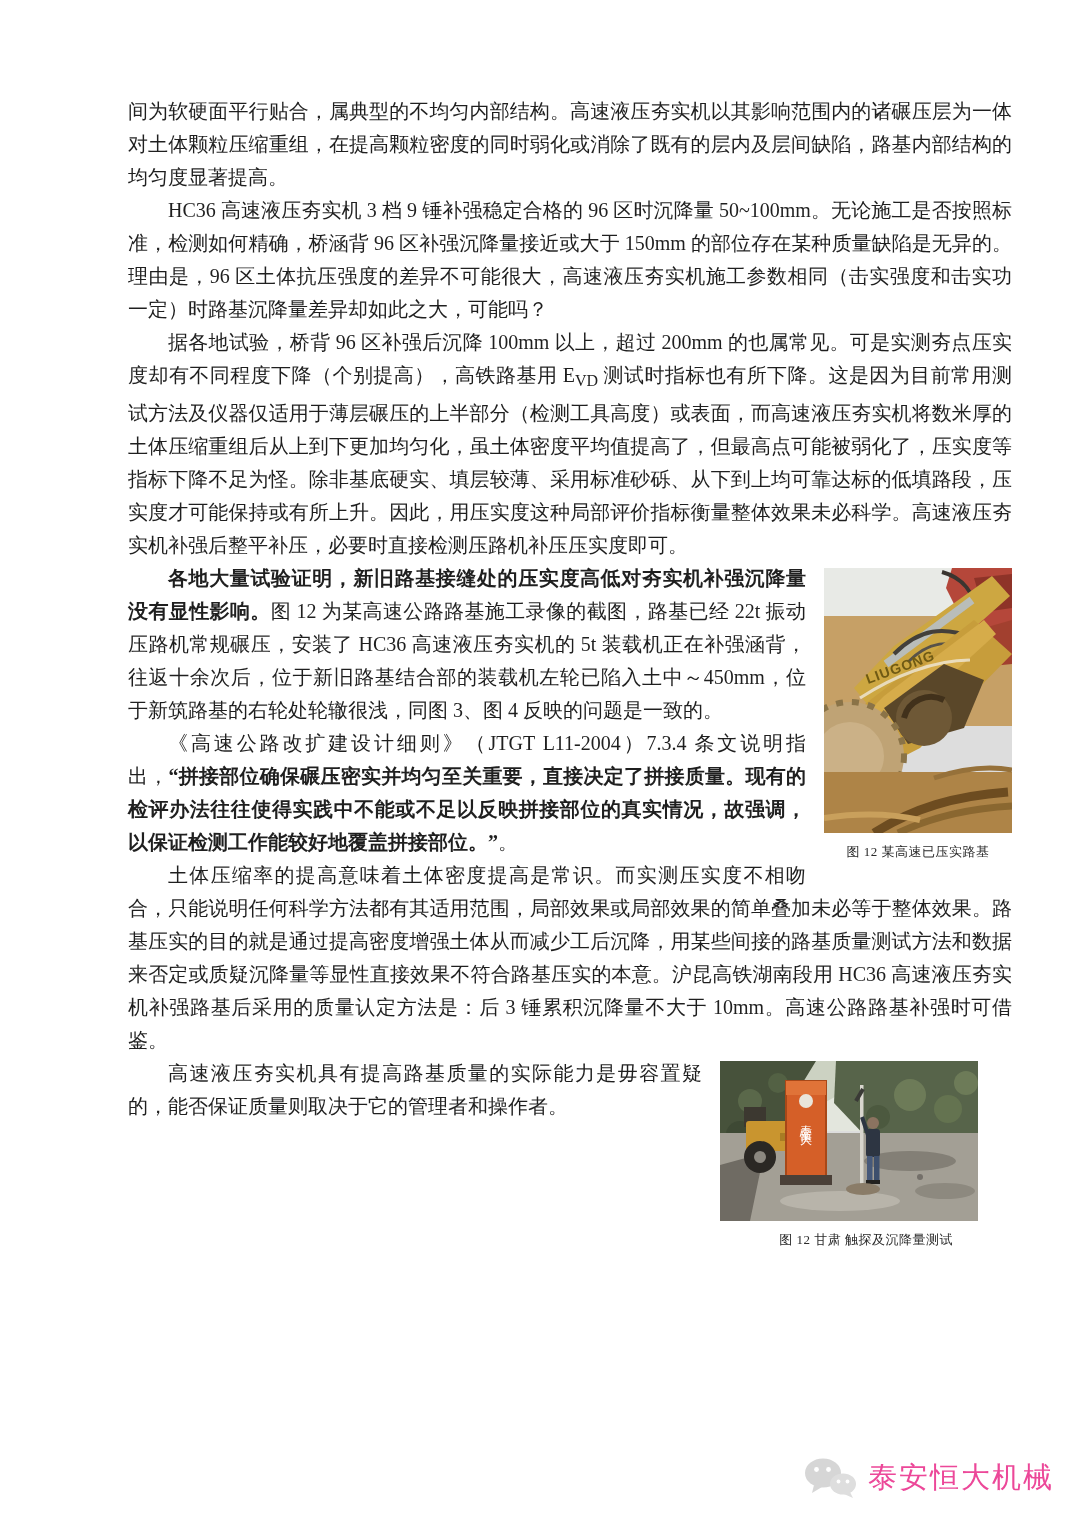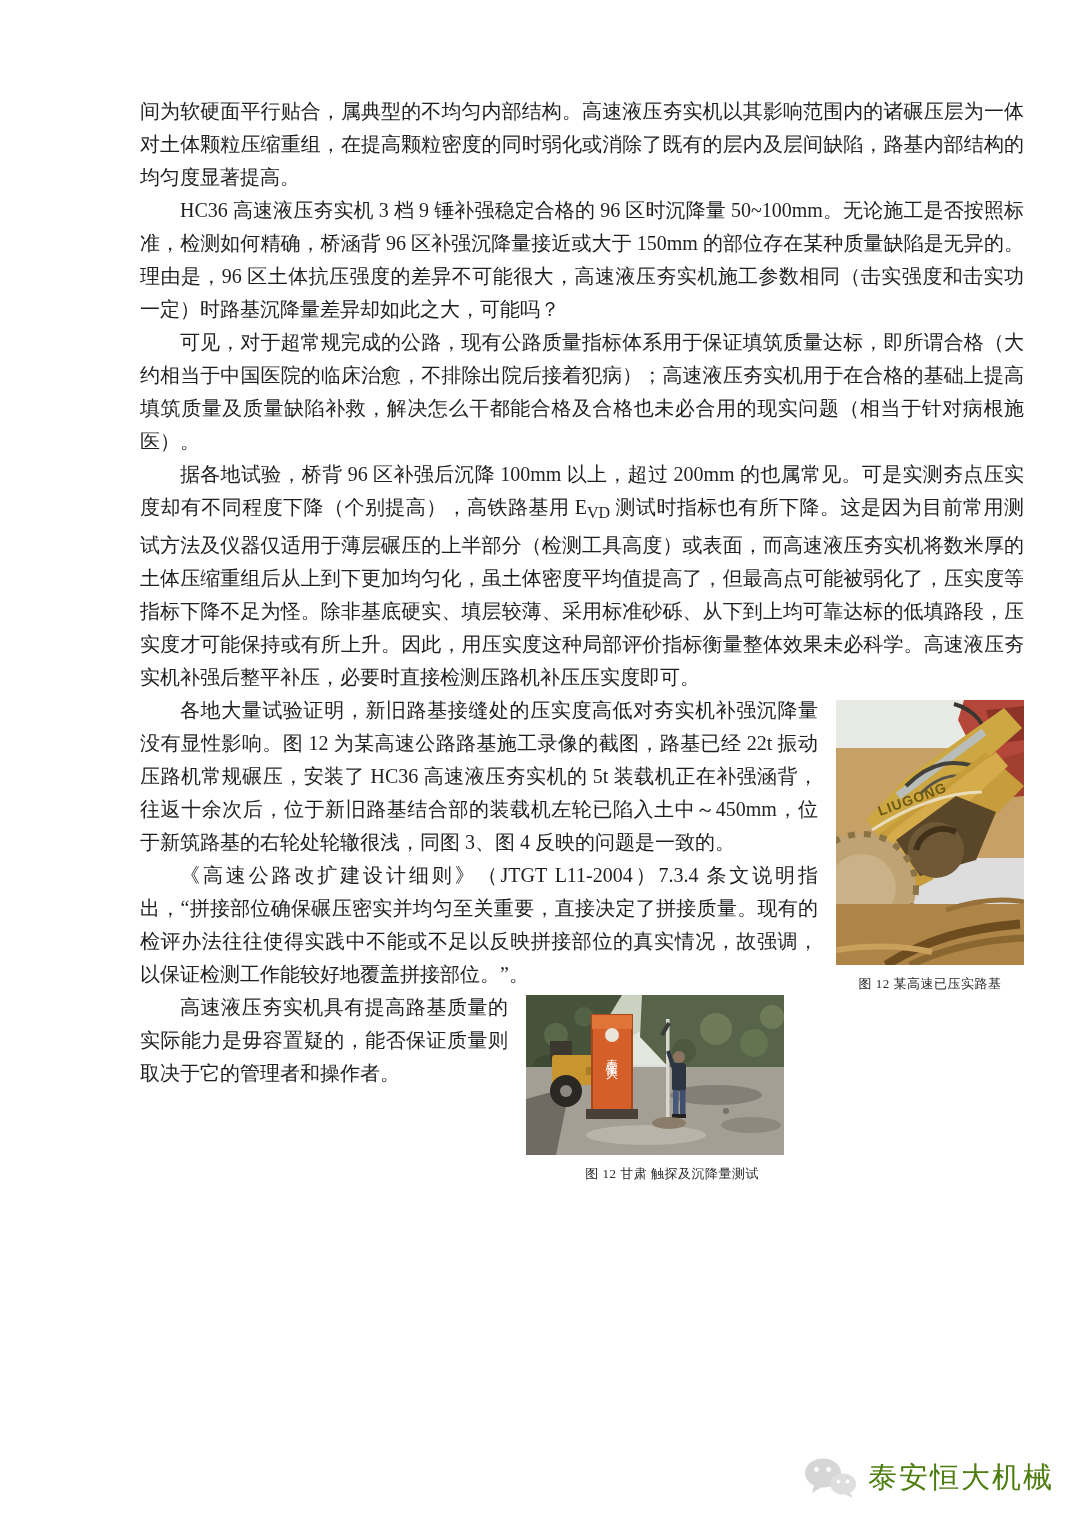--- a/index.html
+++ b/index.html
@@ -6,32 +6,32 @@
   .page{
     position:relative;
     width:1080px;height:1526px;
     background:#ffffff;
     overflow:hidden;
     font-family:"Liberation Serif", serif;
     color:#1f1f1f;
   }
   .content{
     position:absolute;
-    left:140px;top:95px;
+    left:128px;top:95px;
     width:884px;
   }
   .jp{
     margin:0;
     font-size:20px;
     line-height:33px;
     text-align:justify;
     color:#1f1f1f;
   }
   .indent{text-indent:2em;}
-  .jp b{font-weight:400;}
+  .jp b{font-weight:700;}
   sub.evd{font-size:16px;vertical-align:-4px;letter-spacing:0;}
   
   .figbox{
     float:right;
     display:block;
     text-align:center;
     text-indent:0;
   }
   .figbox1{width:188px;margin:6px 0 6px 18px;}
   .figbox2{width:292px;margin:4px 0 4px 18px;}
@@ -46,36 +46,35 @@
     letter-spacing:0.5px;
     white-space:nowrap;
   }
   
   .watermark{
     position:absolute;
     right:26px;bottom:26px;
     display:flex;align-items:center;gap:10px;
     font-family:"Liberation Sans", sans-serif;
     font-size:29px;
-    color:#4d7c0f;
+    color:#ec4899;
     letter-spacing:2px;
     user-select:none;
   }
 </style>
 </head>
 <body>
 
 <div class="page">
   <div class="content">
 
     <p class="jp">间为软硬面平行贴合，属典型的不均匀内部结构。高速液压夯实机以其影响范围内的诸碾压层为一体对土体颗粒压缩重组，在提高颗粒密度的同时弱化或消除了既有的层内及层间缺陷，路基内部结构的均匀度显著提高。</p>
 
     <p class="jp indent">HC36 高速液压夯实机 3 档 9 锤补强稳定合格的 96 区时沉降量 50~100mm。无论施工是否按照标准，检测如何精确，桥涵背 96 区补强沉降量接近或大于 150mm 的部位存在某种质量缺陷是无异的。理由是，96 区土体抗压强度的差异不可能很大，高速液压夯实机施工参数相同（击实强度和击实功一定）时路基沉降量差异却如此之大，可能吗？</p>
 
-    <p class="jp indent">可见，对于超常规完成的公路，现有公路质量指标体系用于保证填筑质量达标，即所谓合格（大约相当于中国医院的临床治愈，不排除出院后接着犯病）；高速液压夯实机用于在合格的基础上提高填筑质量及质量缺陷补救，解决怎么干都能合格及合格也未必合用的现实问题（相当于针对病根施医）。</p>
 
     <p class="jp indent"><span>据各地试验，桥背 96 区补强后沉降 100mm 以上，超过 200mm 的也属常见。可是实测夯点压实度却有不同程度下降（个别提高），高铁路基用 E</span><sub class="evd">VD</sub><span> 测试时指标也有所下降。这是因为目前常用测试方法及仪器仅适用于薄层碾压的上半部分（检测工具高度）或表面，而高速液压夯实机将数米厚的土体压缩重组后从上到下更加均匀化，虽土体密度平均值提高了，但最高点可能被弱化了，压实度等指标下降不足为怪。除非基底硬实、填层较薄、采用标准砂砾、从下到上均可靠达标的低填路段，压实度才可能保持或有所上升。因此，用压实度这种局部评价指标衡量整体效果未必科学。高速液压夯实机补强后整平补压，必要时直接检测压路机补压压实度即可。</span></p>
 
     <p class="jp indent">
       <span class="figbox figbox1">
         <svg class="photo" width="188" height="265" viewBox="0 0 188 265" xmlns="http://www.w3.org/2000/svg">
 
           <rect x="0" y="0" width="188" height="52" fill="#e8eae6"></rect>
 
           <rect x="0" y="48" width="188" height="110" fill="#c6a066"></rect>
@@ -119,20 +118,21 @@
             <path d="M74,265 C110,248 150,240 188,238" stroke="#8a6730" stroke-width="7" fill="none"></path>
             <path d="M0,250 C40,244 70,246 96,252" stroke="#c9a05c" stroke-width="6" fill="none"></path>
             <path d="M110,210 C140,200 166,198 188,202" stroke="#96713a" stroke-width="5" fill="none"></path>
           </g>
         </svg>
         <span class="figcap">图 12 某高速已压实路基</span>
       </span><b>各地大量试验证明，新旧路基接缝处的压实度高低对夯实机补强沉降量没有显性影响。</b><span>图 12 为某高速公路路基施工录像的截图，路基已经 22t 振动压路机常规碾压，安装了 HC36 高速液压夯实机的 5t 装载机正在补强涵背，往返十余次后，位于新旧路基结合部的装载机左轮已陷入土中～450mm，位于新筑路基的右轮处轮辙很浅，同图 3、图 4 反映的问题是一致的。</span></p>
 
     <p class="jp indent"><span>《高速公路改扩建设计细则》（JTGT L11-2004）7.3.4 条文说明指出，</span><b>“拼接部位确保碾压密实并均匀至关重要，直接决定了拼接质量。现有的检评办法往往使得实践中不能或不足以反映拼接部位的真实情况，故强调，以保证检测工作能较好地覆盖拼接部位。”</b><span>。</span></p>
 
+    <p class="jp indent">土体压缩率的提高意味着土体密度提高是常识。而实测压实度不相吻合，只能说明任何科学方法都有其适用范围，局部效果或局部效果的简单叠加未必等于整体效果。路基压实的目的就是通过提高密度增强土体从而减少工后沉降，用某些间接的路基质量测试方法和数据来否定或质疑沉降量等显性直接效果不符合路基压实的本意。沪昆高铁湖南段用 HC36 高速液压夯实机补强路基后采用的质量认定方法是：后 3 锤累积沉降量不大于 10mm。高速公路路基补强时可借鉴。</p>
 
     <p class="jp indent">
       <span class="figbox figbox2">
         <svg class="photo" width="258" height="160" viewBox="0 0 258 160" xmlns="http://www.w3.org/2000/svg">
 
           <rect x="0" y="0" width="258" height="70" fill="#e3e6dd"></rect>
           <path d="M86,0 L130,0 L126,30 L100,44 L84,26 Z" fill="#ccd2c2"></path>
 
           <g>
             <path d="M0,0 L96,0 L74,36 L94,92 L0,104 Z" fill="#47523b"></path>

